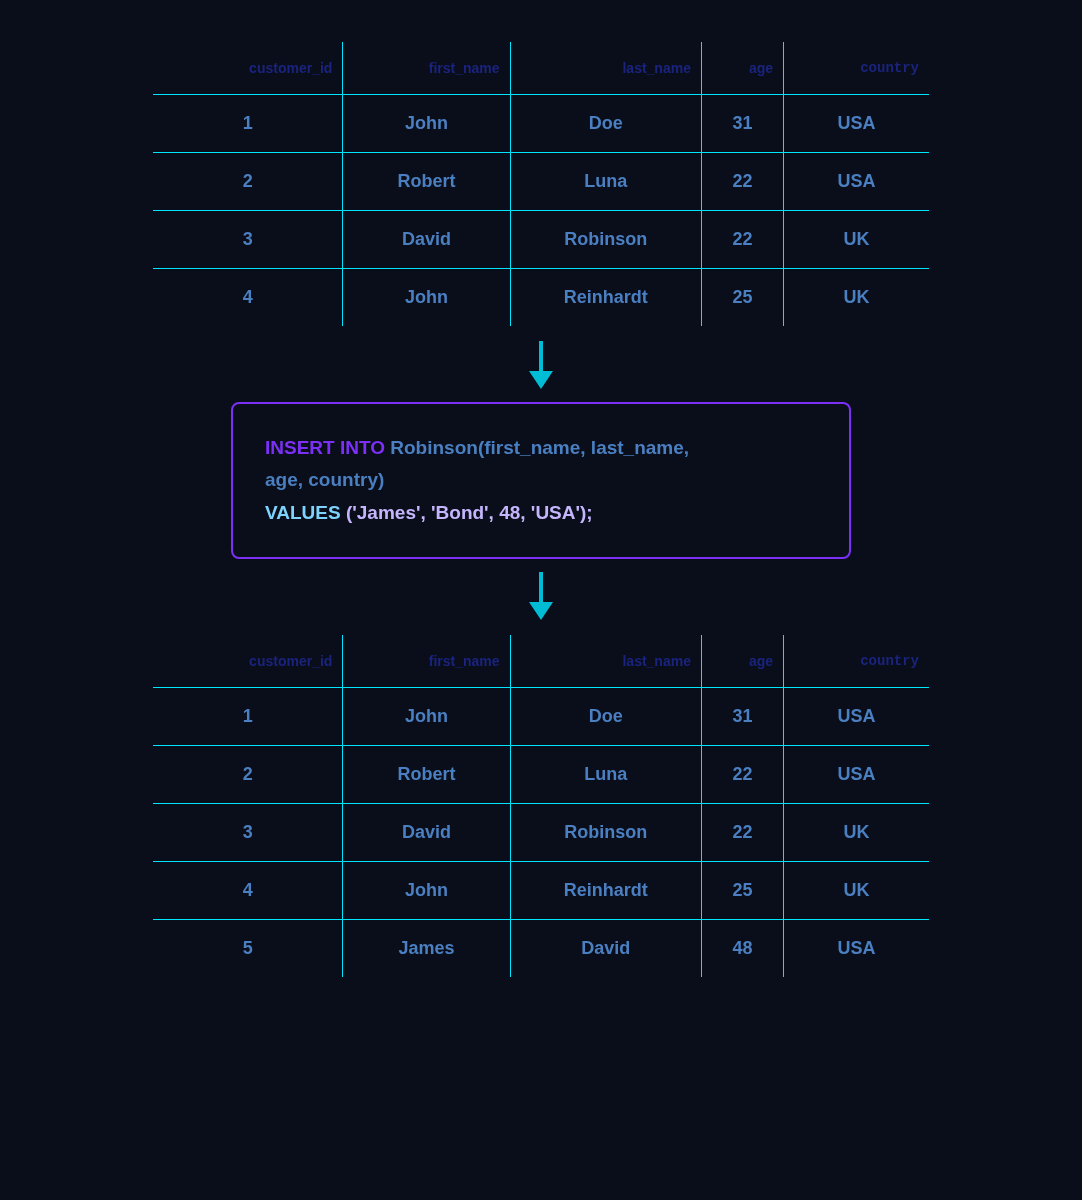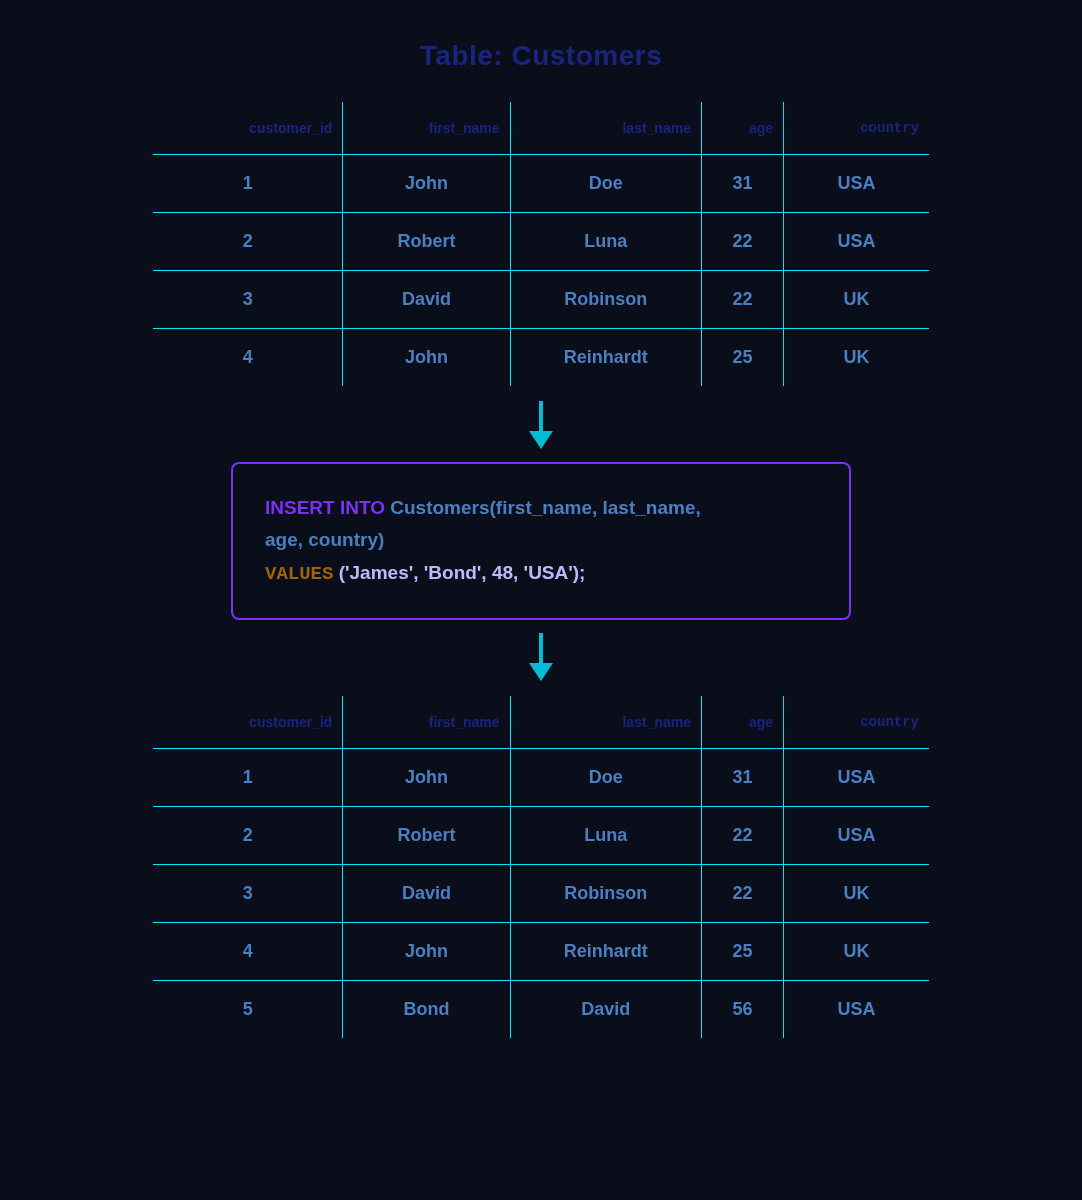--- a/index.html
+++ b/index.html
@@ -114,41 +114,39 @@
       color: #4a7fc1;
     }
 
     .sql-keyword {
       color: #7b2ff7;
       font-weight: 800;
       margin-top: 11px;
     }
 
     .sql-values-keyword {
-      color: #a16207;
+      color: #7dd3fc;
       font-weight: 800;
-      font-family: Liberation Mono, monospace;
     }
 
     .sql-values-data {
       color: #c4b5fd;
       font-weight: 600;
     }
 
     
     .new-row td {
       color: #4a7fc1;
     }
   </style>
 </head>
 <body>
 
 <div class="page-container">
 
-  <h1 class="page-title">Table: Customers</h1>
 
   <table class="db-table">
     <thead>
       <tr>
         <th>customer_id</th>
         <th>first_name</th>
         <th>last_name</th>
         <th>age</th>
         <th>country</th>
       </tr>
@@ -187,21 +185,21 @@
 
   <div class="arrow-container">
     <div class="arrow-down">
       <div class="arrow-line"></div>
       <div class="arrow-head"></div>
     </div>
   </div>
 
   <div class="sql-box">
     <div class="sql-text">
-      <span class="sql-keyword">INSERT INTO</span><span> Customers(first_name, last_name,</span><br>
+      <span class="sql-keyword">INSERT INTO</span><span> Robinson(first_name, last_name,</span><br>
       <span>age, country)</span><br>
       <span class="sql-values-keyword">VALUES</span><span class="sql-values-data"> ('James', 'Bond', 48, 'USA');</span>
     </div>
   </div>
 
   <div class="arrow-container">
     <div class="arrow-down">
       <div class="arrow-line"></div>
       <div class="arrow-head"></div>
     </div>
@@ -241,21 +239,21 @@
         </tr>
         <tr>
           <td>4</td>
           <td>John</td>
           <td>Reinhardt</td>
           <td>25</td>
           <td>UK</td>
         </tr>
         <tr class="new-row">
           <td>5</td>
-          <td>Bond</td>
+          <td>James</td>
           <td>David</td>
-          <td>56</td>
+          <td>48</td>
           <td>USA</td>
         </tr>
       </tbody>
   </table>
 
 </div>
 
 </body></html>

